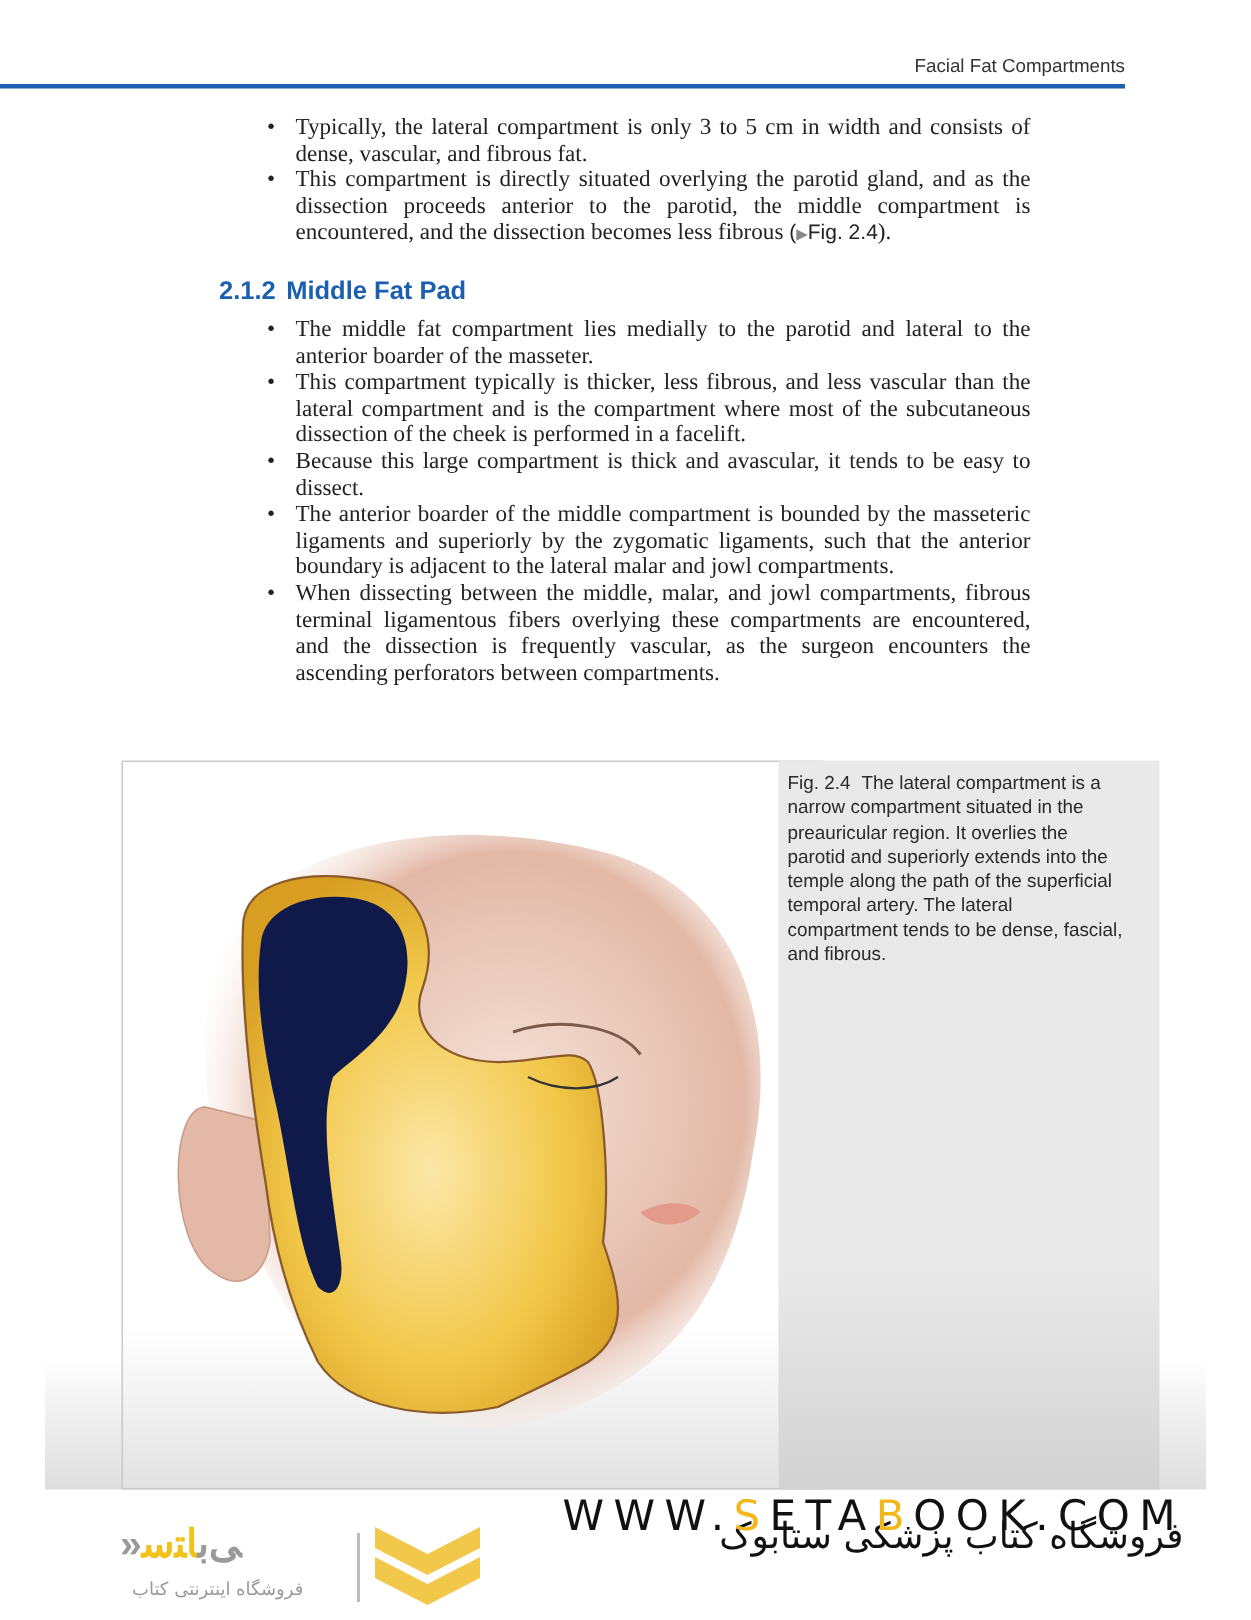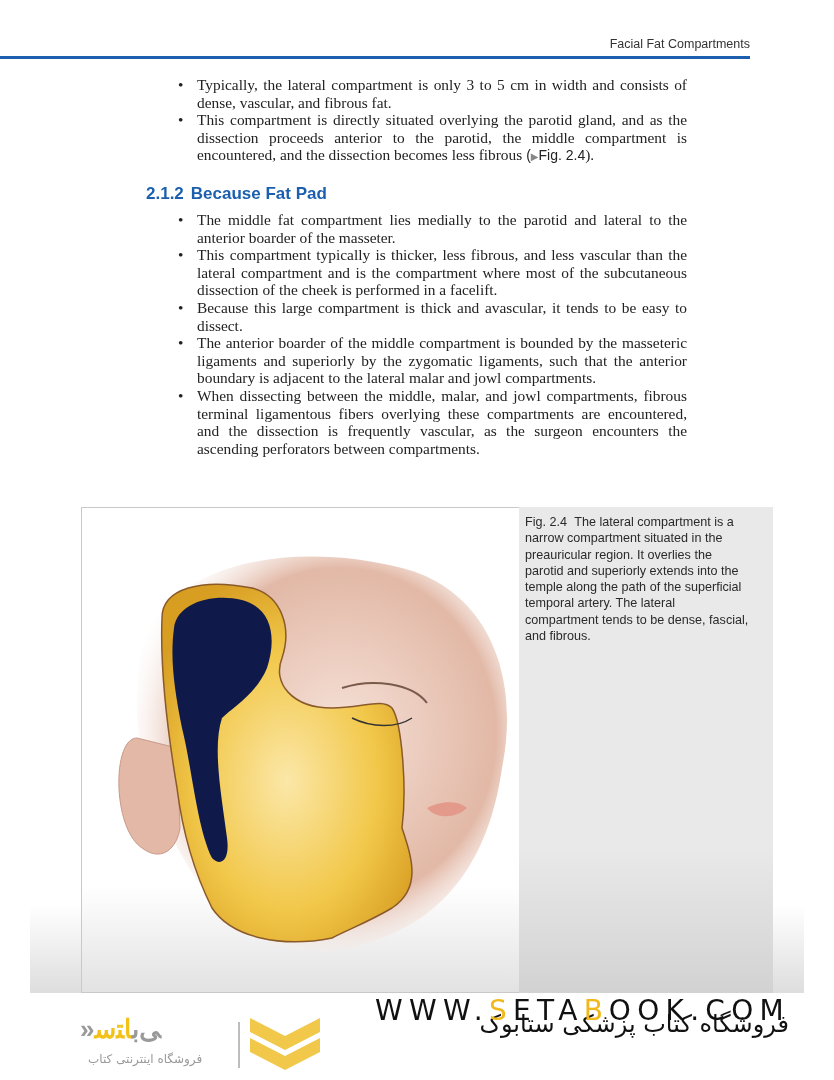--- a/index.html
+++ b/index.html
@@ -41,21 +41,21 @@
   <div class="title">Facial Fat Compartments</div>
   <div class="rule"></div>
 </div>
 
 <ul class="bullets" style="top:76px;">
   <li><span class="dot">•</span><span>Typically, the lateral compartment is only 3 to 5 cm in width and consists of dense, vascular, and fibrous fat.</span></li>
   <li><span class="dot">•</span><span>This compartment is directly situated overlying the parotid gland, and as the dissection proceeds anterior to the parotid, the middle compartment is encountered, and the dissection becomes less fibrous</span><span class="fig-ref"><span> (</span><span class="arrow">▶</span><span>Fig. 2.4</span></span><span>).</span></li>
 </ul>
 
 <div class="section-heading">
-  <span class="num">2.1.2</span><span>Because Fat Pad</span>
+  <span class="num">2.1.2</span><span>Middle Fat Pad</span>
 </div>
 
 <ul class="bullets" style="top:211px;">
   <li><span class="dot">•</span><span>The middle fat compartment lies medially to the parotid and lateral to the anterior boarder of the masseter.</span></li>
   <li><span class="dot">•</span><span>This compartment typically is thicker, less fibrous, and less vascular than the lateral compartment and is the compartment where most of the subcutaneous dissection of the cheek is performed in a facelift.</span></li>
   <li><span class="dot">•</span><span>Because this large compartment is thick and avascular, it tends to be easy to dissect.</span></li>
   <li><span class="dot">•</span><span>The anterior boarder of the middle compartment is bounded by the masseteric ligaments and superiorly by the zygomatic ligaments, such that the anterior boundary is adjacent to the lateral malar and jowl compartments.</span></li>
   <li><span class="dot">•</span><span>When dissecting between the middle, malar, and jowl compartments, fibrous terminal ligamentous fibers overlying these compartments are encountered, and the dissection is frequently vascular, as the surgeon encounters the ascending perforators between compartments.</span></li>
 </ul>
 

